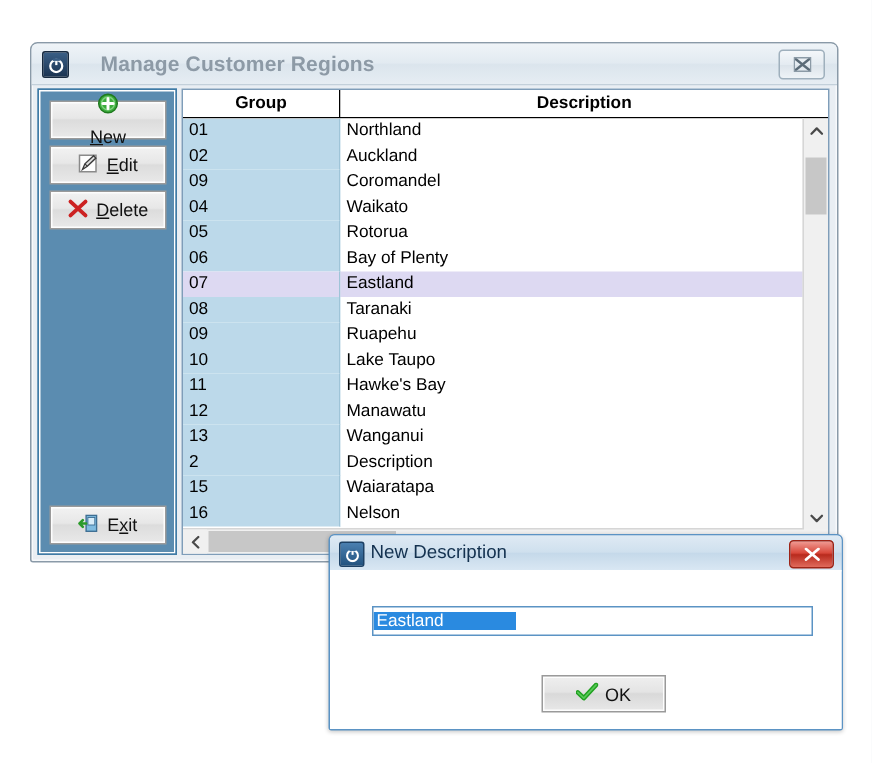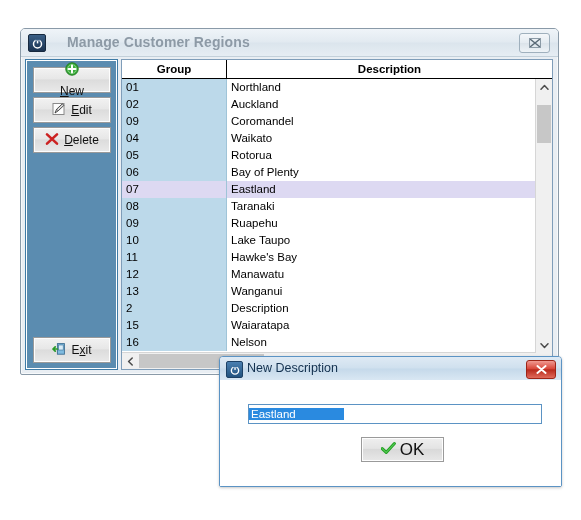--- a/index.html
+++ b/index.html
@@ -233,28 +233,28 @@
     white-space: nowrap;
     cursor: text;
   }
   .dlg-input .seltext {
     background: #2a8ae0;
     color: #ffffff;
     padding-left: 2px;
     padding-right: 48px;
   }
   .dlg-ok {
-    position: absolute; left: 141px; top: 56px;
+    position: absolute; left: 141px; top: 69px;
     width: 81px; height: 23px;
     background: linear-gradient(180deg,#efefef 0%, #e4e4e4 45%, #d9d9d9 50%, #e8e8e8 100%);
     border: 1px solid #9a9a9a;
     box-shadow: 0 0 0 1px #fdfdfd inset;
     display:flex; align-items:center; justify-content:center;
     gap: 4px;
-    font-size: 17px; color: #111;
+    font-size: 12px; color: #111;
     cursor: pointer;
     user-select: none;
   }
 </style>
 </head>
 <body>
 
 <div id="root">
 
   <div class="win">

